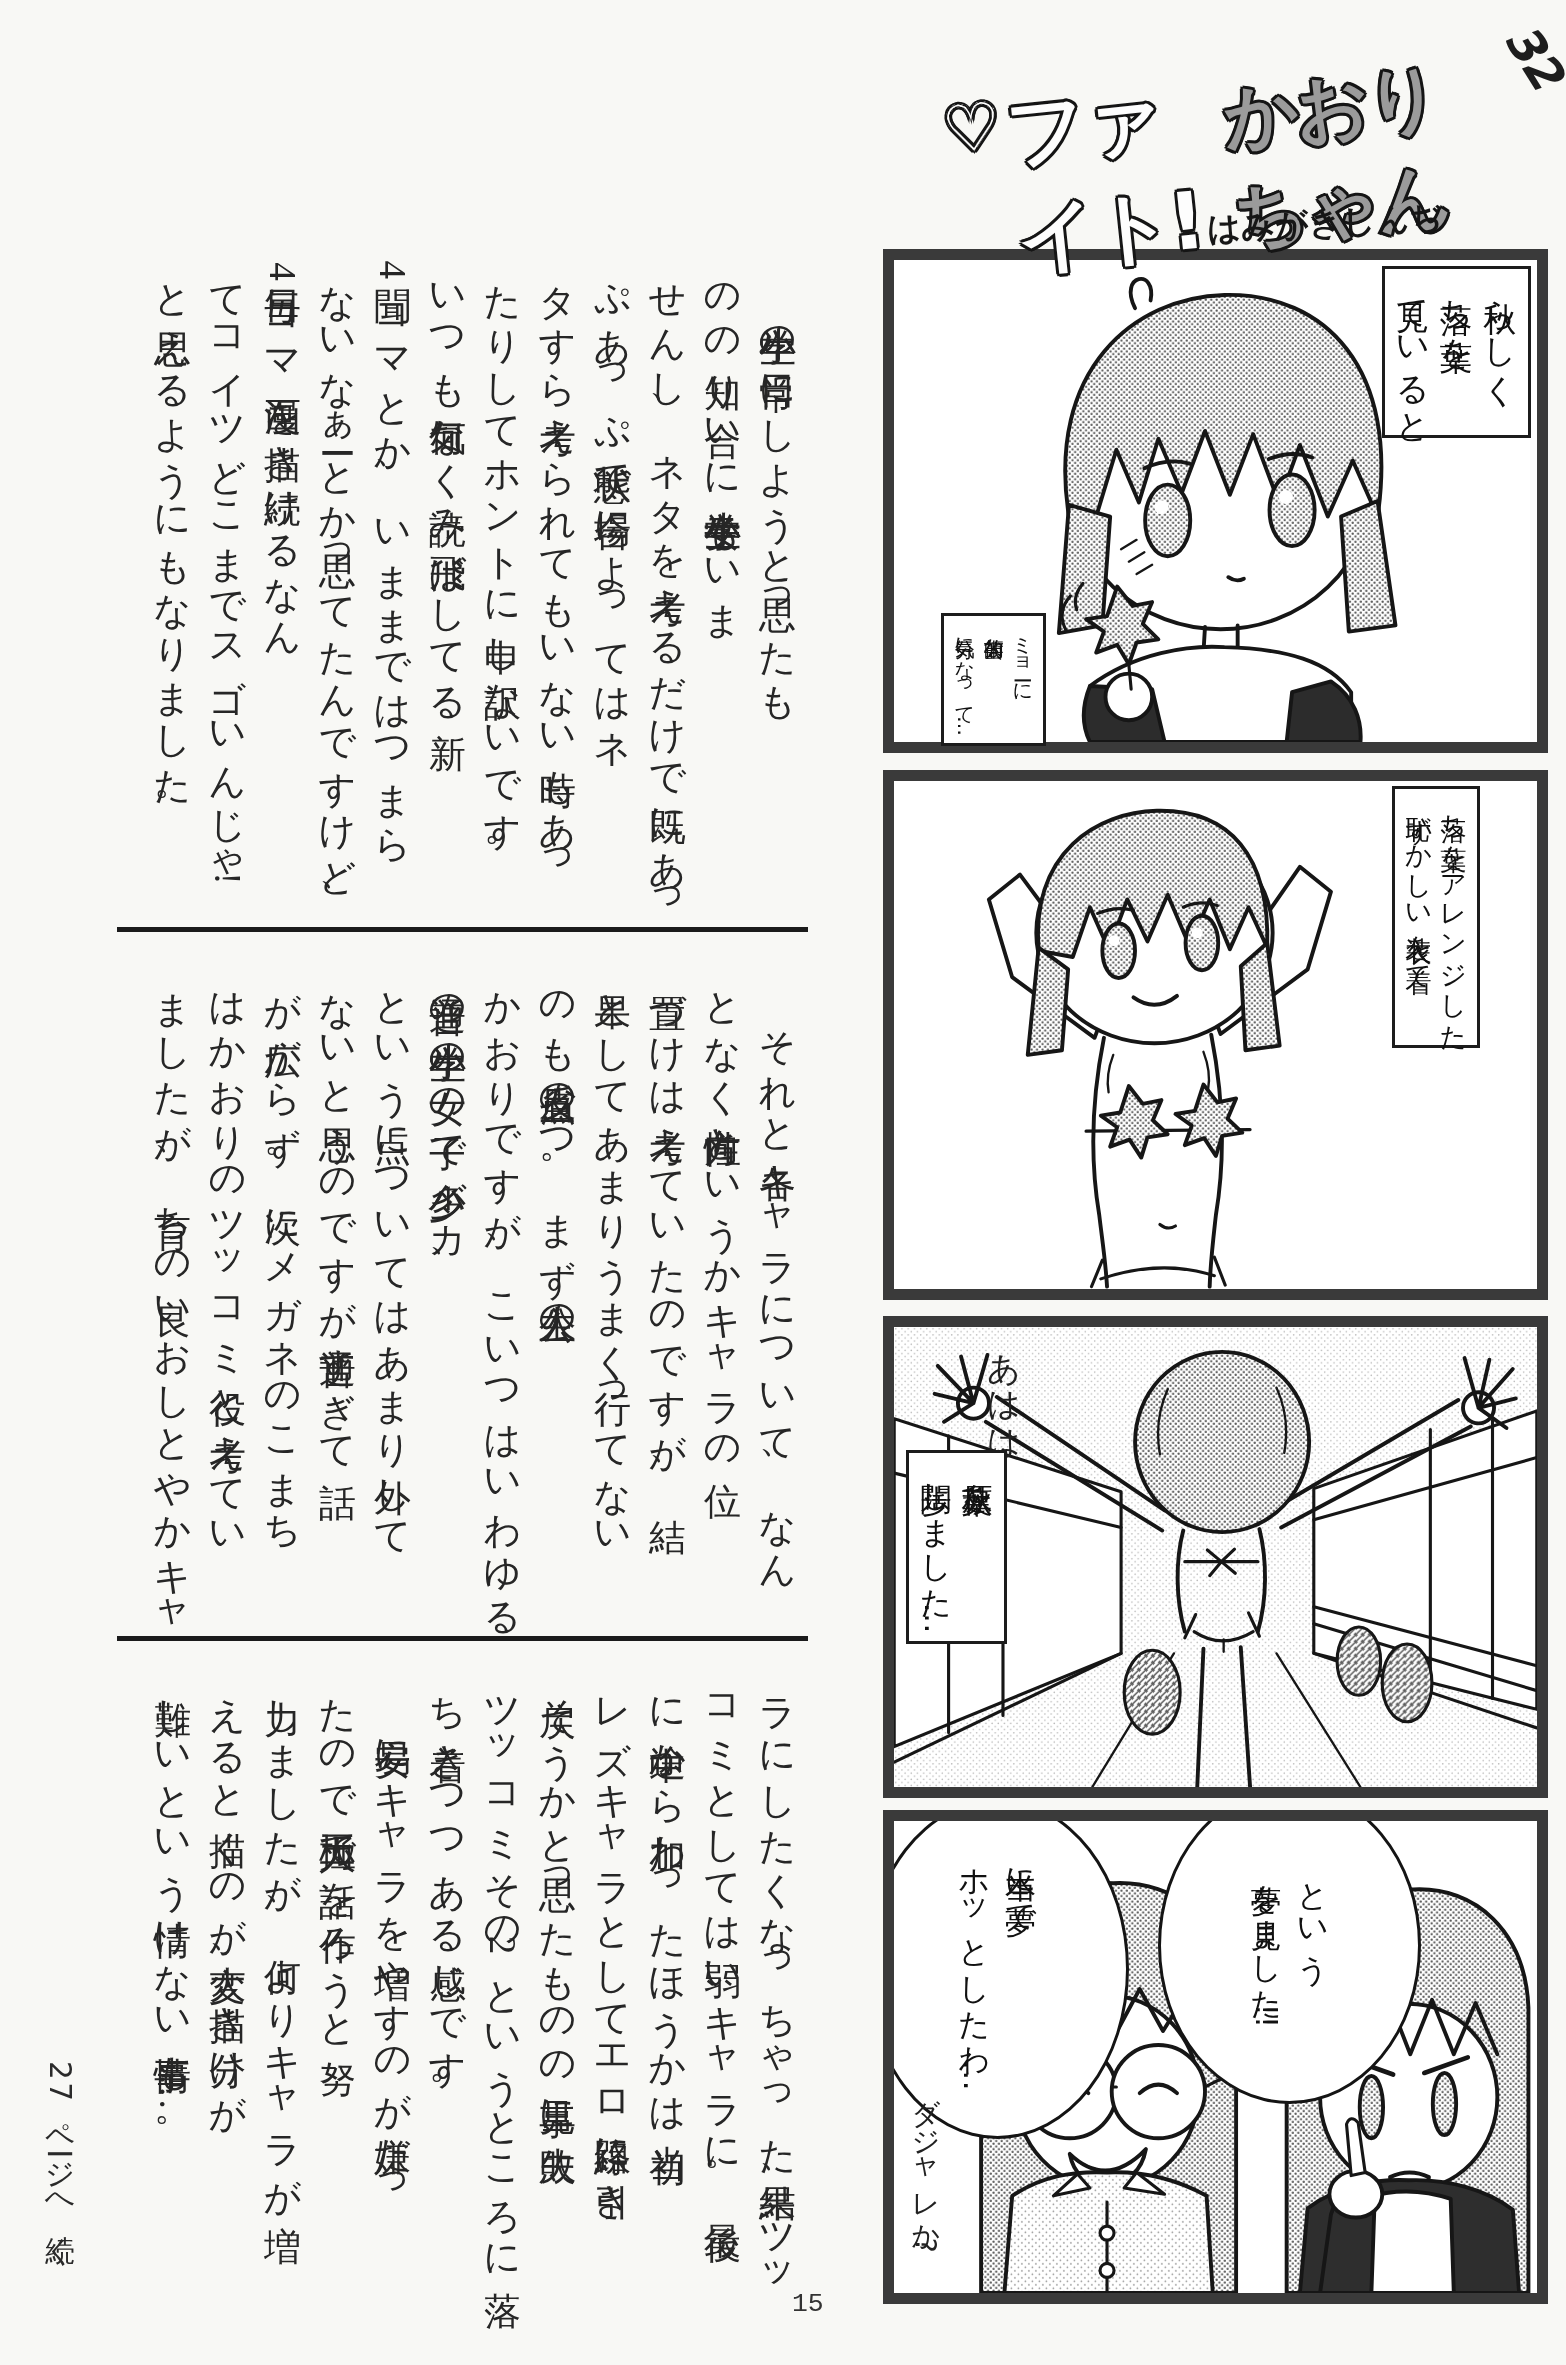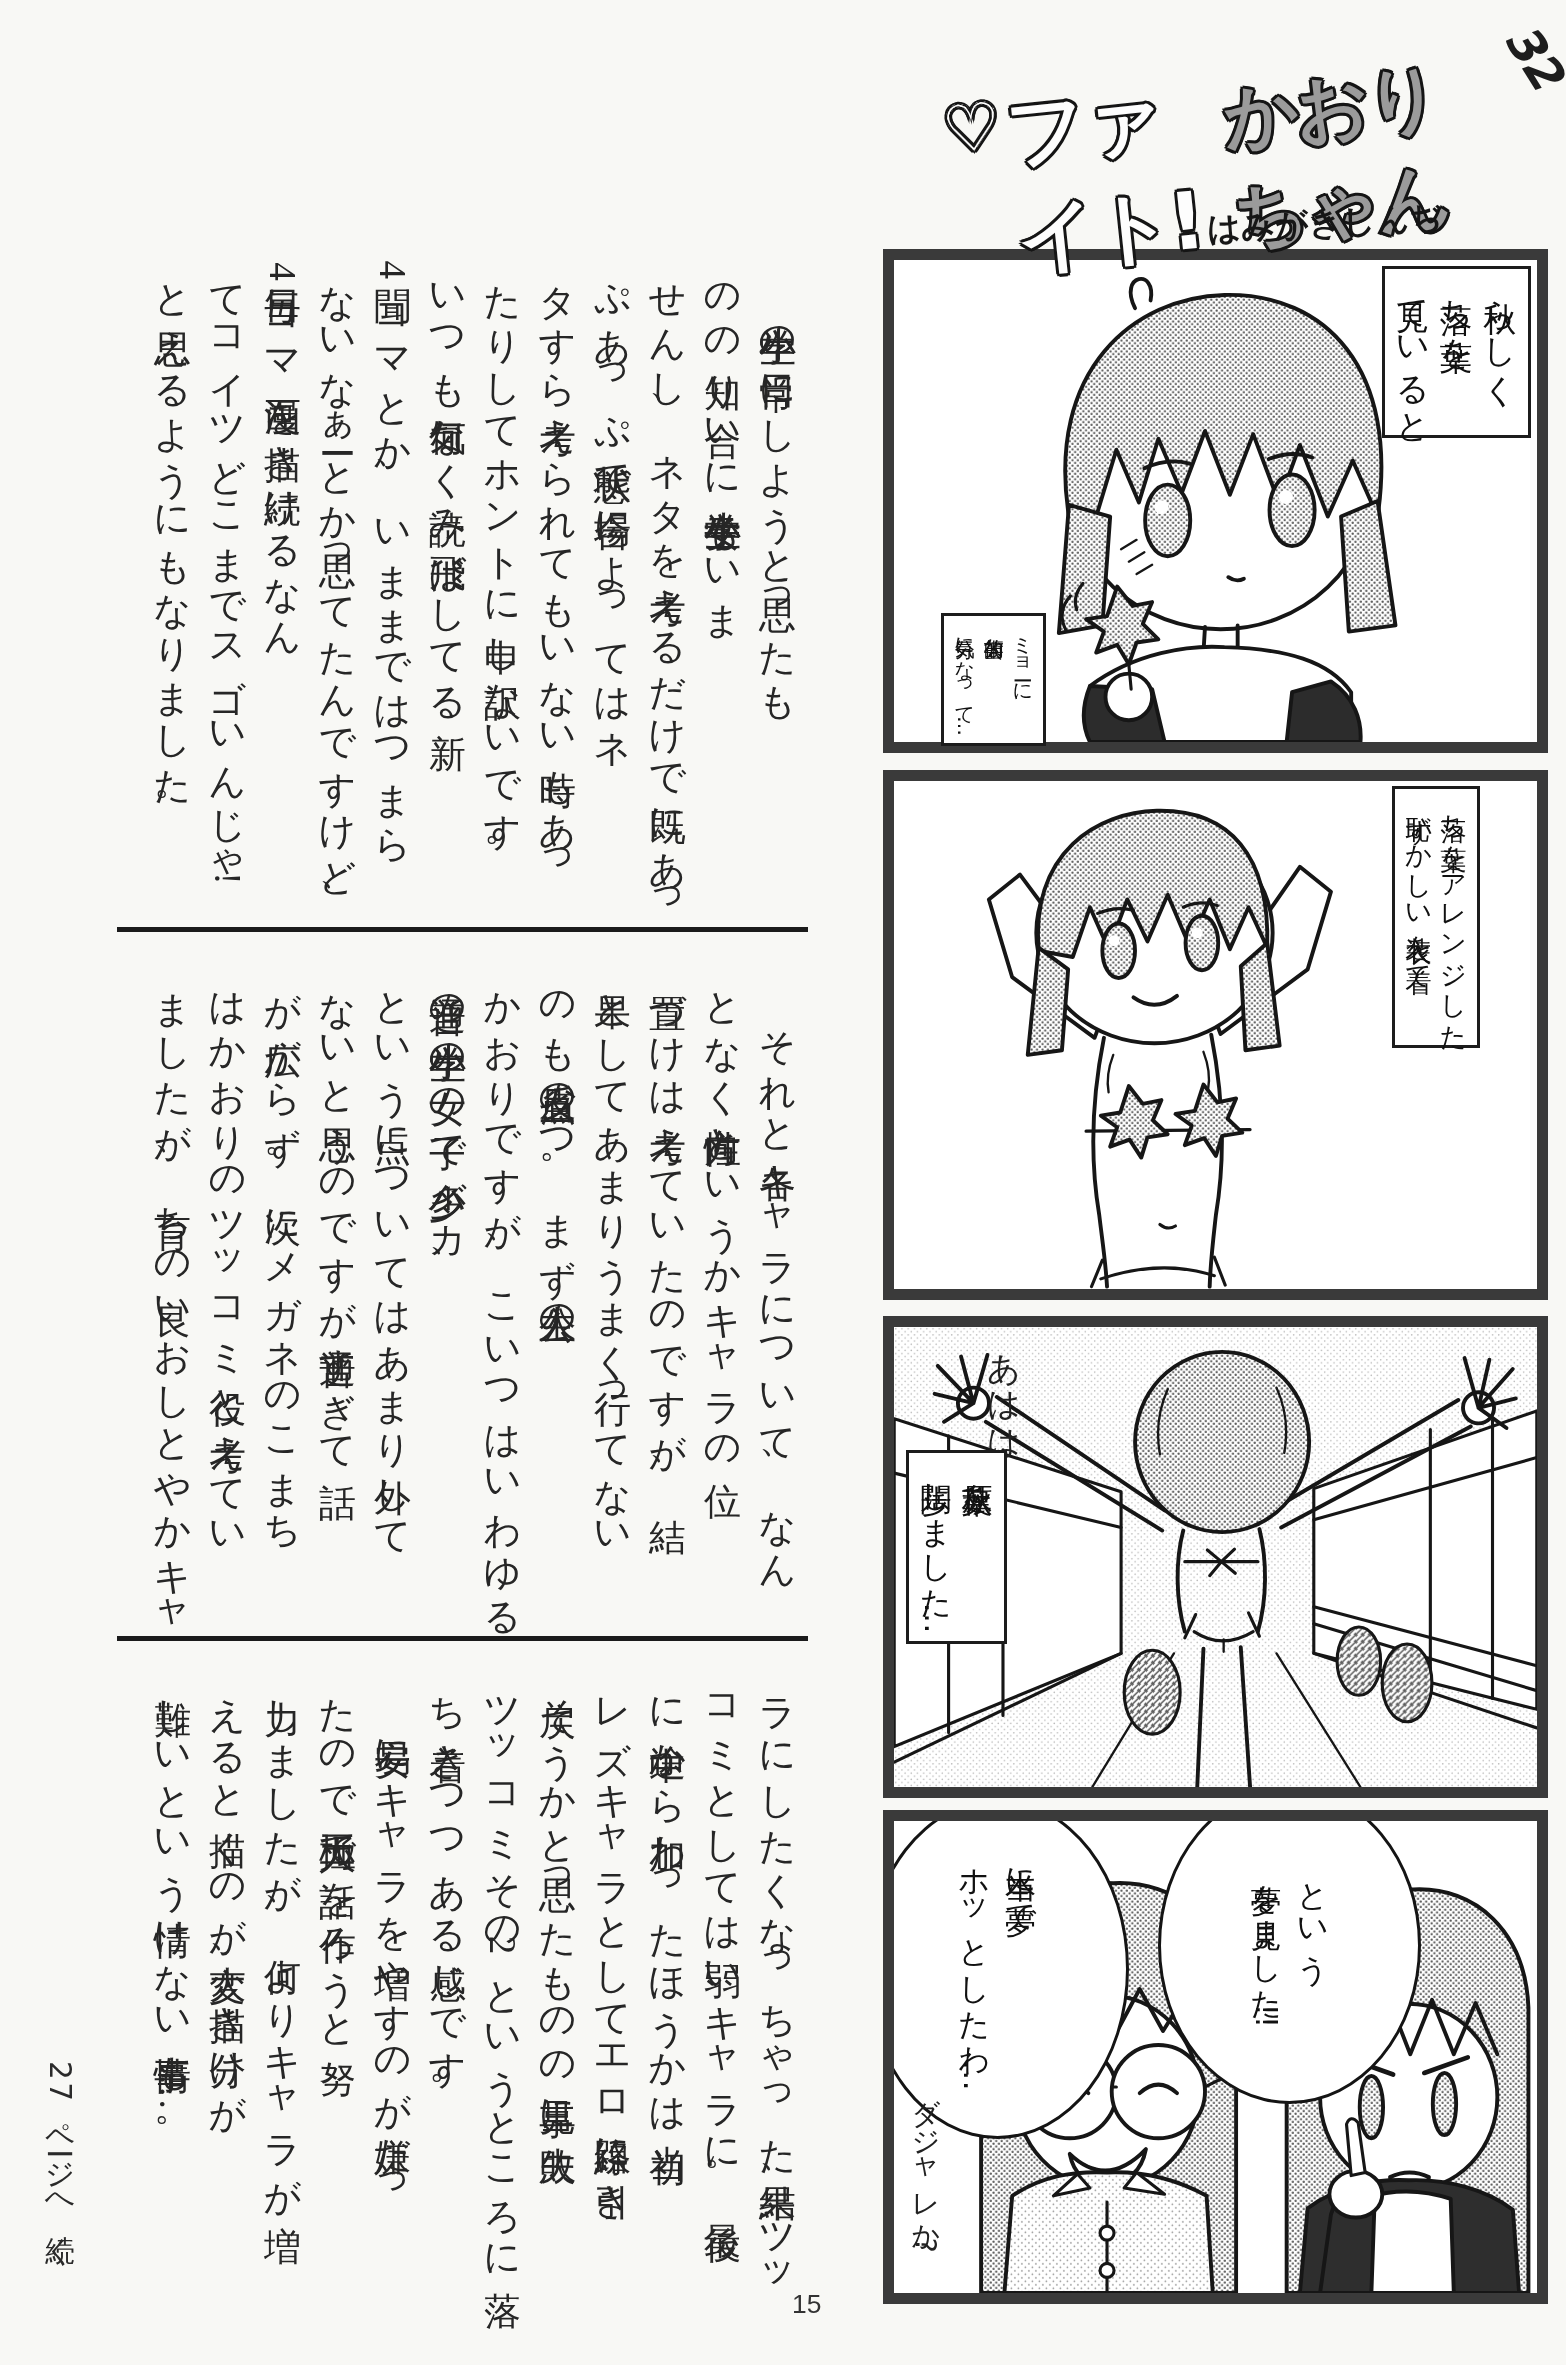--- a/index.html
+++ b/index.html
@@ -16,21 +16,21 @@
     position:absolute; font-size:37px; line-height:55px; letter-spacing:1.6px;
     color:#262626; font-family:"Liberation Serif", serif;
   }
   .divider{ position:absolute; left:117px; width:691px; height:5.4px; background:#1b1b1b; }
   .continuation{
     position:absolute; left:39px; top:2061px; font-size:29.6px; letter-spacing:2.3px;
     color:#2a2a2a; font-family:"DejaVu Sans", sans-serif;
   }
   .pagenum{
     position:absolute; left:792px; top:2289px; font-size:26.4px;
-    font-family:Liberation Sans, sans-serif; color:#333;
+    font-family:Liberation Mono, monospace; color:#333;
   }
   
   .title-logo{
     position:absolute; left:945px; top:56px; width:622px; height:156px;
     transform:rotate(-6deg); display:flex; align-items:flex-start; gap:4.7px;
     font-family:"DejaVu Sans", sans-serif; font-weight:bold; z-index:4;
   }
   .outline{
     text-shadow: 3.1px 0 0 #151515, -3.1px 0 0 #151515, 0 3.1px 0 #151515, 0 -3.1px 0 #151515,
                  2.3px 2.3px 0 #151515, -2.3px 2.3px 0 #151515, 2.3px -2.3px 0 #151515, -2.3px -2.3px 0 #151515;

